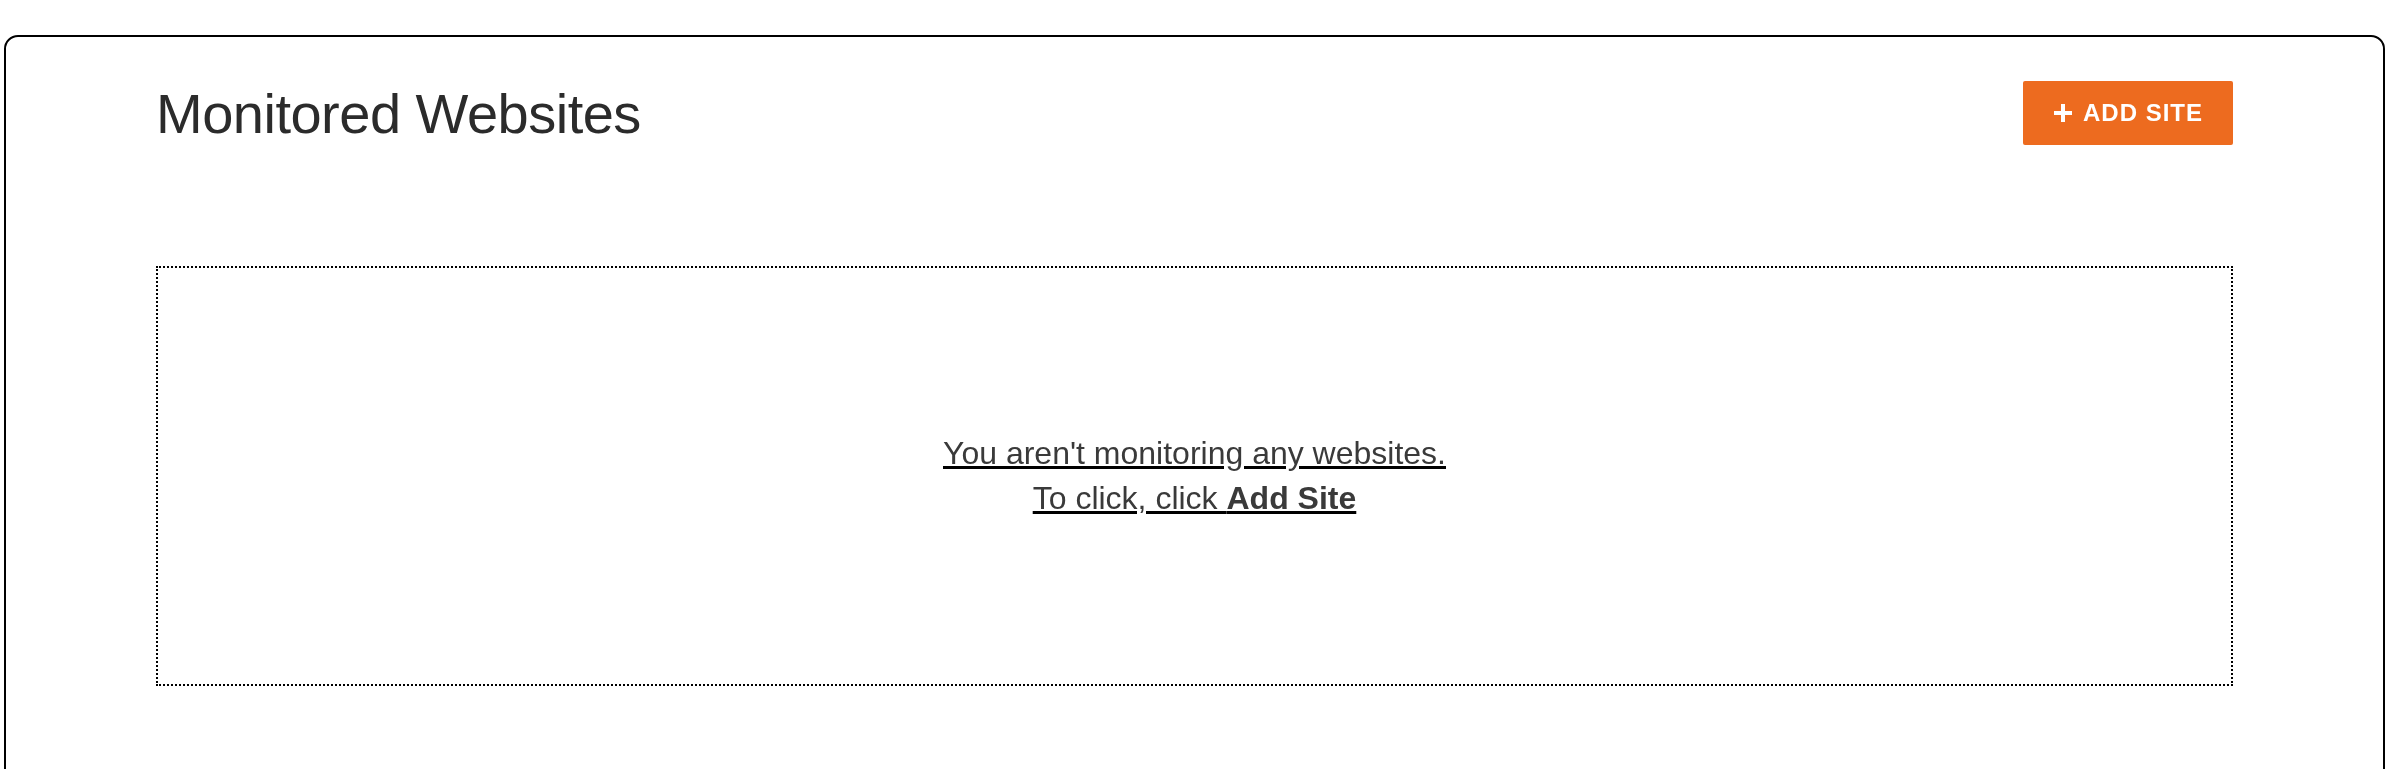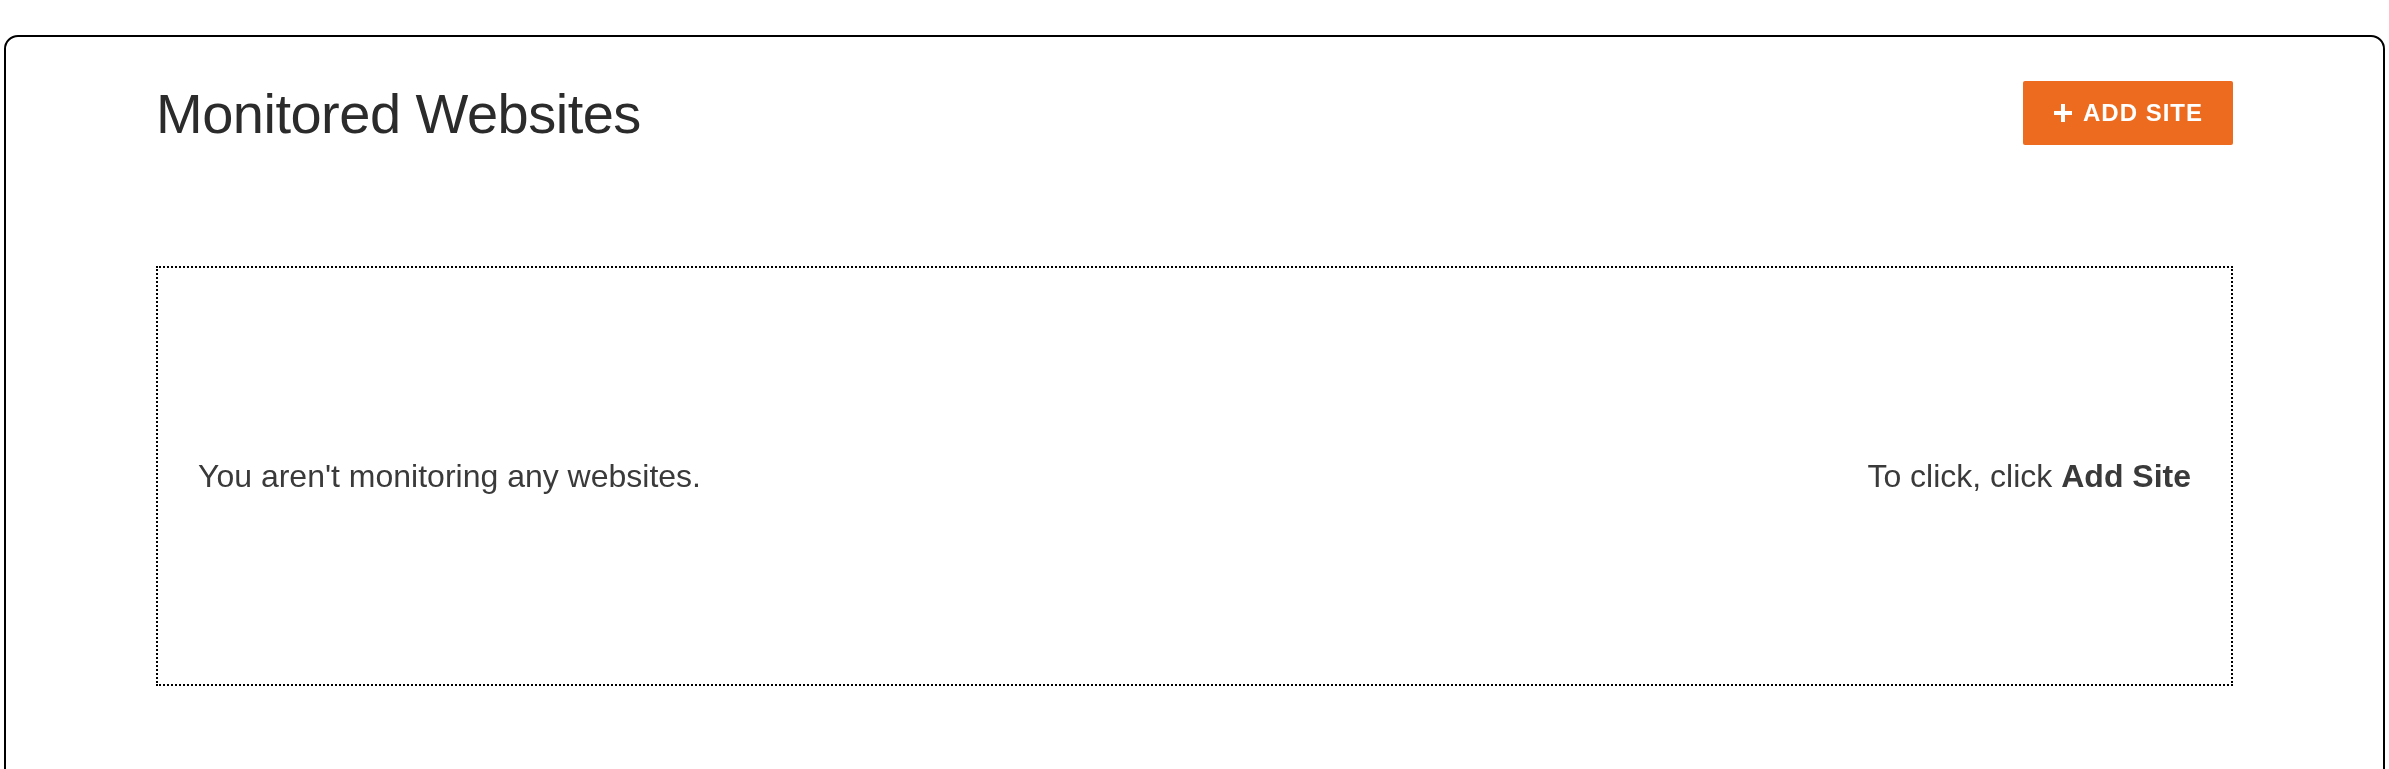--- a/index.html
+++ b/index.html
@@ -49,24 +49,25 @@
     .add-site-btn .plus-icon {
       display: inline-flex;
       align-items: center;
       justify-content: center;
     }
     .empty-box {
       margin-top: 120px;
       border: 2px dotted #000000;
       min-height: 420px;
       display: flex;
-      flex-direction: row;
+      flex-direction: column;
       align-items: center;
-      justify-content: space-between;
+      justify-content: center;
       padding: 40px;
+      text-decoration: underline;
     }
     .empty-line {
       font-size: 32px;
       color: #3a3a3a;
       text-align: center;
       line-height: 1.4;
     }
     .empty-line .bold {
       font-weight: 700;
     }

